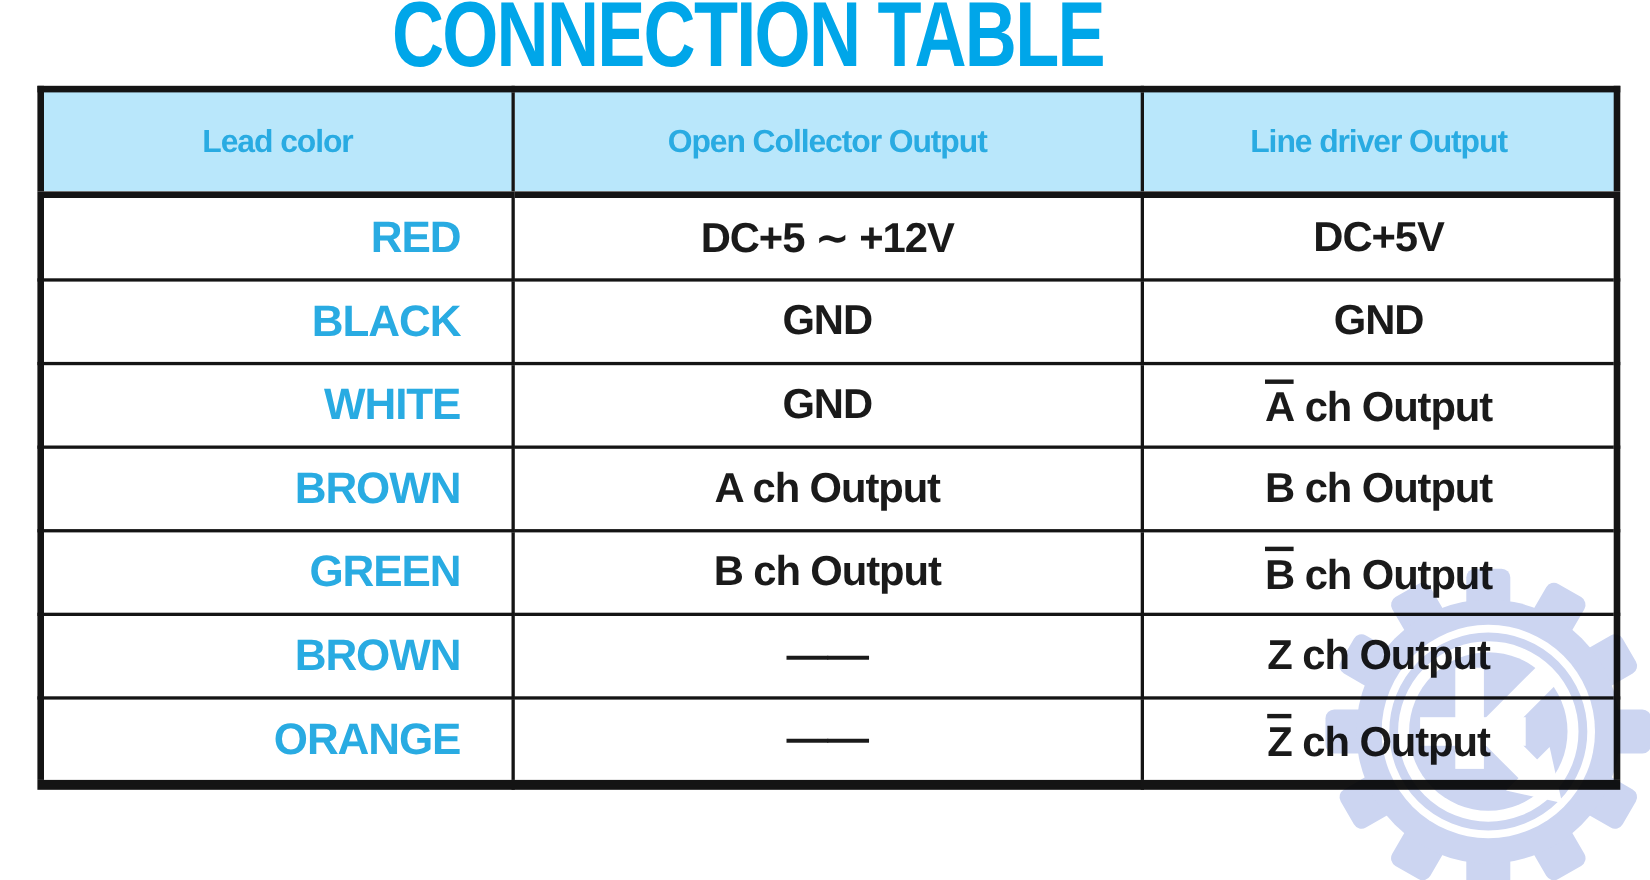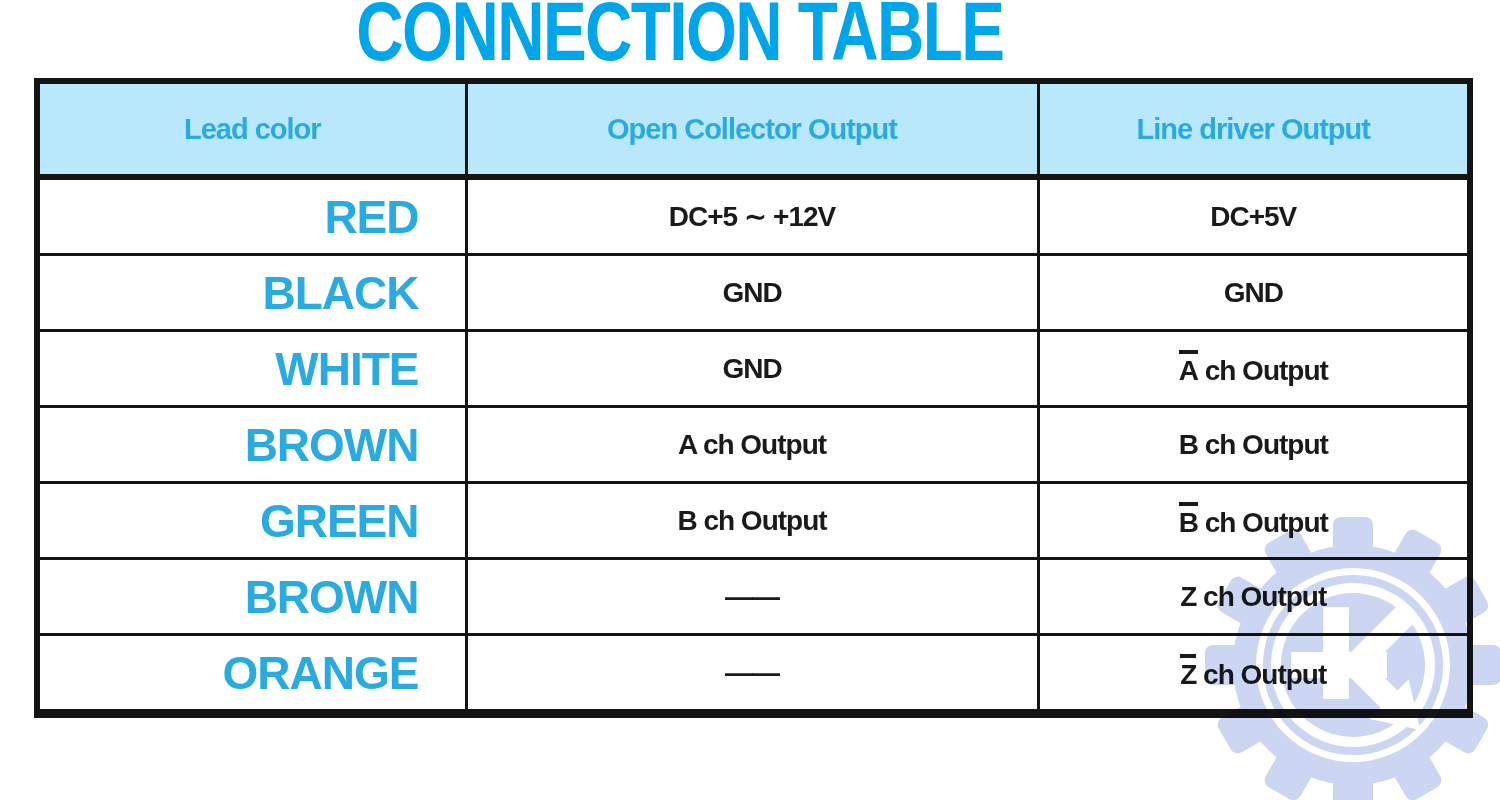--- a/index.html
+++ b/index.html
@@ -58,27 +58,27 @@
     font-size: 29px;
     font-weight: bold;
     text-align: center;
     border-bottom-width: 6px;
   }
   table.conn tbody td { height: 71px; }
   td.lead {
     text-align: right;
     padding-right: 46px;
     color: var(--accent-cyan, #29abe2);
-    font-size: 46px;
+    font-size: 40px;
     font-weight: bold;
   }
   td.val {
     text-align: center;
     color: var(--text, #1a1a1a);
-    font-size: 28px;
+    font-size: 38px;
     font-weight: bold;
   }
   
   .ov {
     display: inline-block;
     border-top: 4px solid var(--text, #1a1a1a);
     padding-top: 3px;
     line-height: 1;
   }
   .ov:empty { border: 0; padding: 0; }

